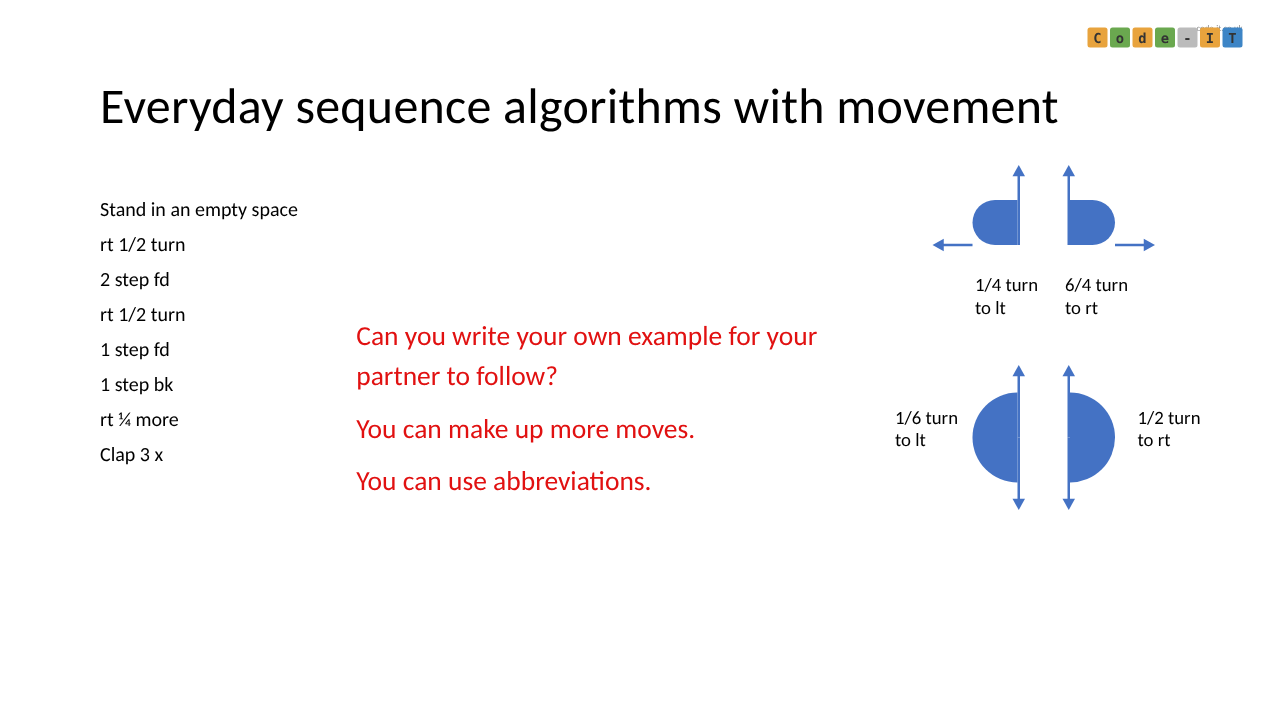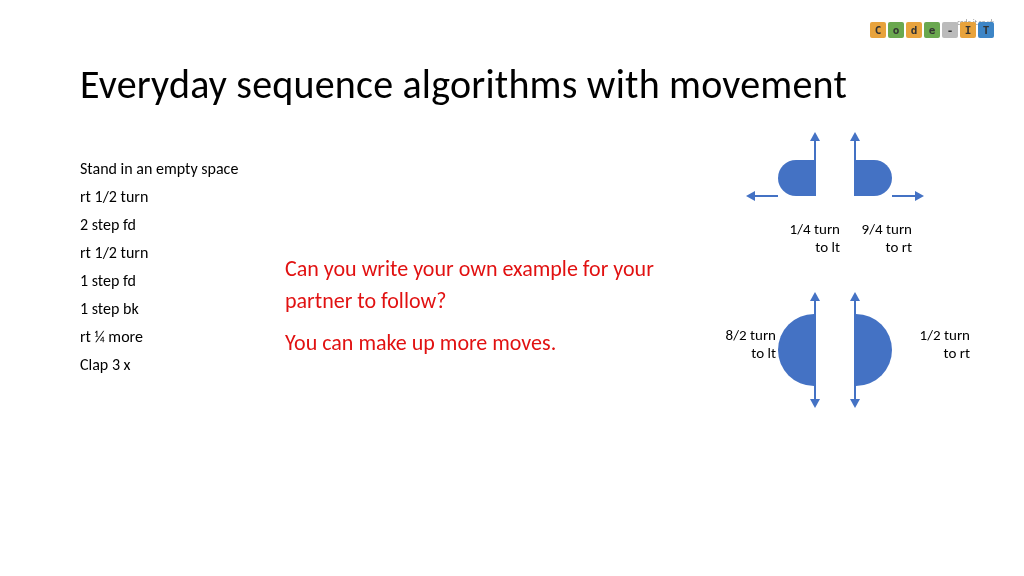--- a/index.html
+++ b/index.html
@@ -67,21 +67,21 @@
     top: 140px;
     right: 40px;
     width: 300px;
     height: 290px;
   }
   .dia-label {
     position: absolute;
     font-size: 15px;
     line-height: 1.2;
     color: #000;
-    text-align: right;
+    text-align: left;
     width: 60px;
   }
   
   .q-left {
     position: absolute;
     width: 36px; height: 72px;
     background: #4472c4;
     border-radius: 72px 0 0 72px;
   }
   .q-right {
@@ -165,37 +165,38 @@
     <div>rt 1/2 turn</div>
     <div>1 step fd</div>
     <div>1 step bk</div>
     <div>rt ¼ more</div>
     <div>Clap 3 x</div>
   </div>
 
 <div class="prompt">
   <p>Can you write your own example for your partner to follow?</p>
   <p>You can make up more moves.</p>
+  <p>You can use abbreviations.</p>
 </div>
 
 <div class="diagram-area">
 
   <div class="arrow-v up" style="left:130px; top:0px;  height:56px;"></div>
   <div class="q-left" style="left:94px;  top:20px; height:36px;"></div>
   <div class="arrow-h left" style="left:70px;  top:55px; width:24px;"></div>
   <div class="dia-label" style="left:96px; top:80px;">1/4 turn to lt</div>
 
   <div class="arrow-v up" style="left:170px; top:0px;  height:56px;"></div>
   <div class="q-right" style="left:172px; top:20px; height:36px;"></div>
   <div class="arrow-h right" style="left:208px; top:55px; width:24px;"></div>
-  <div class="dia-label" style="left:168px; top:80px;">9/4 turn to rt</div>
+  <div class="dia-label" style="left:168px; top:80px;">6/4 turn to rt</div>
 
   <div class="arrow-v up" style="left:130px; top:160px; height:50px;"></div>
   <div class="h-left" style="left:94px;  top:174px;"></div>
   <div class="arrow-v down" style="left:130px; top:210px; height:50px;"></div>
-  <div class="dia-label" style="left:32px; top:186px;">8/2 turn to lt</div>
+  <div class="dia-label" style="left:32px; top:186px;">1/6 turn to lt</div>
 
   <div class="arrow-v up" style="left:170px; top:160px; height:50px;"></div>
   <div class="h-right" style="left:172px; top:174px;"></div>
   <div class="arrow-v down" style="left:170px; top:210px; height:50px;"></div>
   <div class="dia-label" style="left:226px; top:186px;">1/2 turn to rt</div>
 
 </div>
 
 </body></html>

